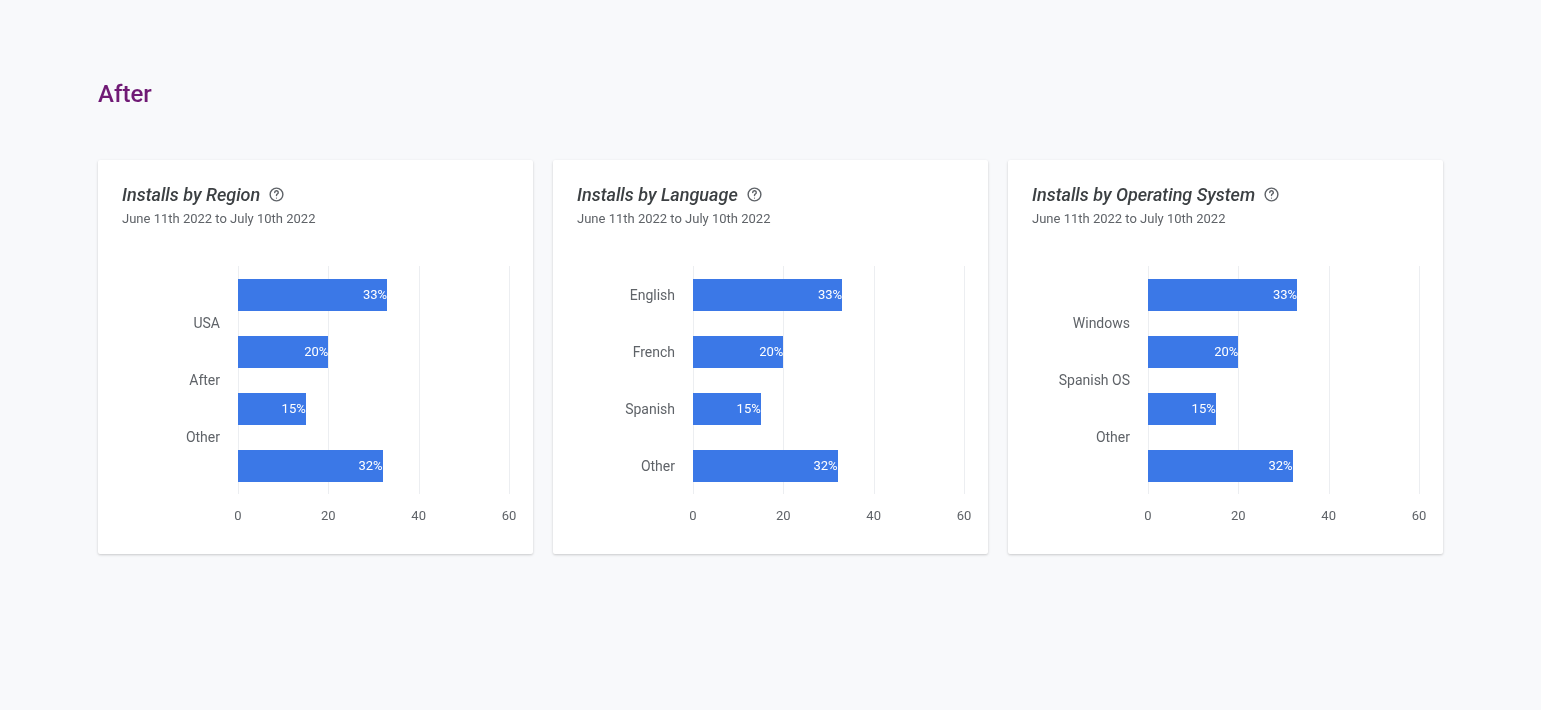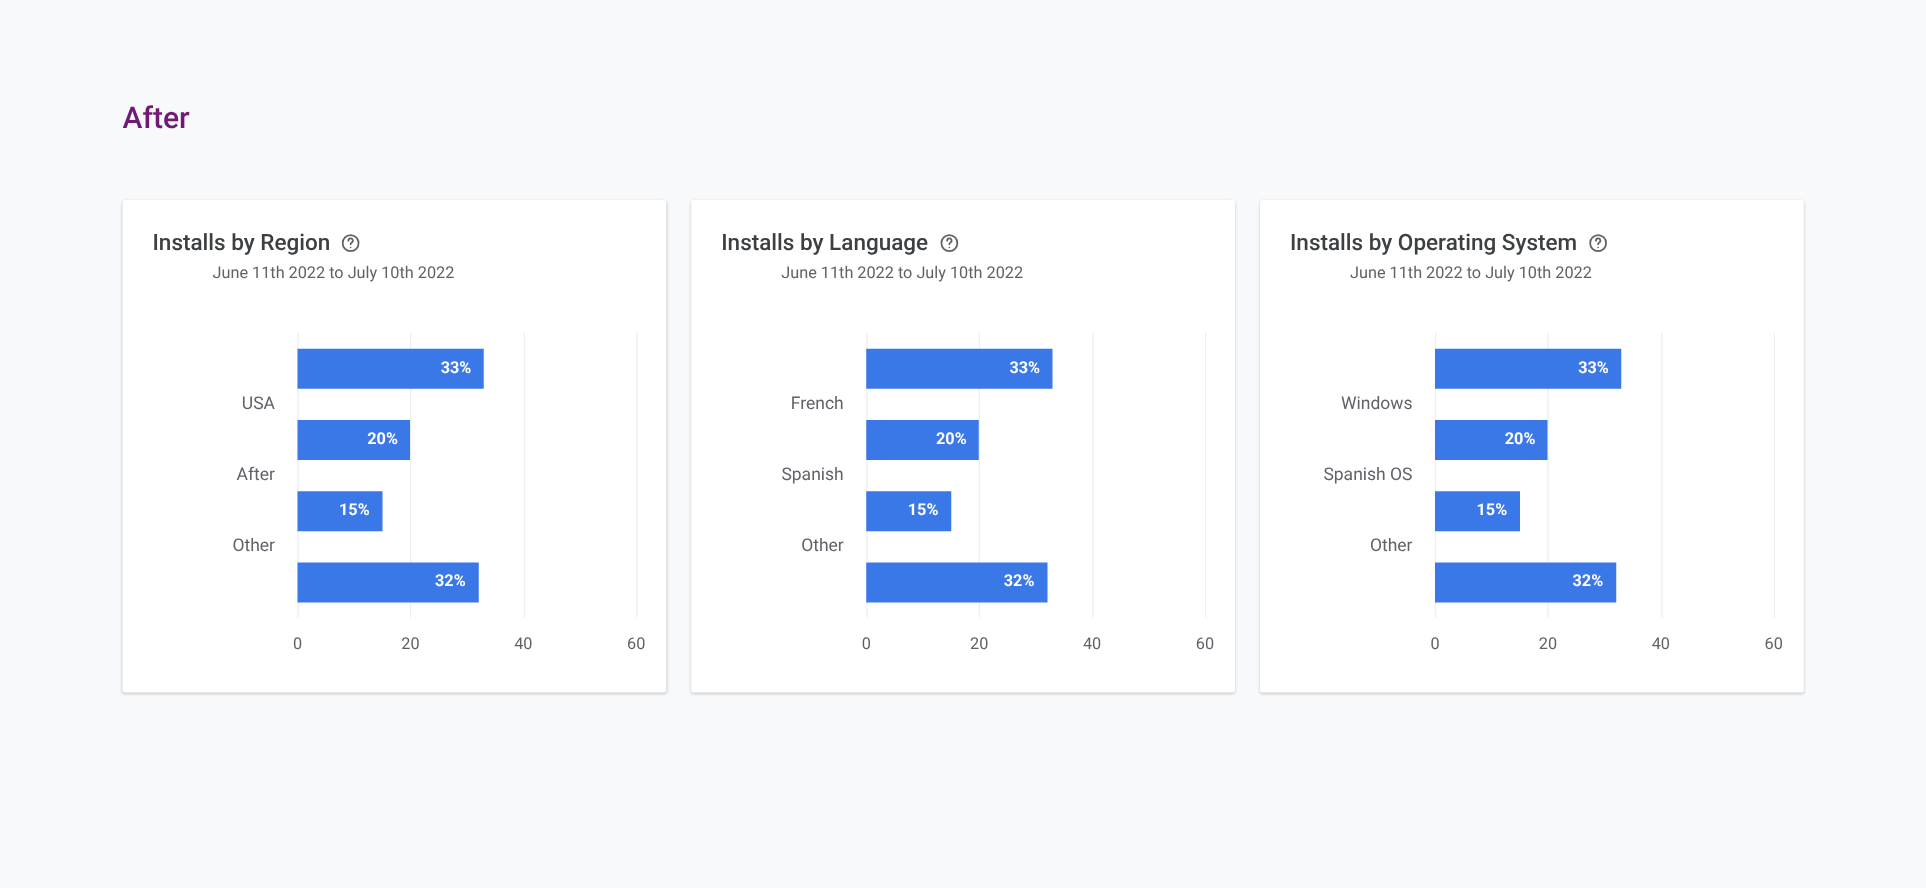--- a/index.html
+++ b/index.html
@@ -25,39 +25,39 @@
     width: 436px;
     border-radius: 2px;
     box-shadow: 0 1px 3px rgba(0,0,0,0.12), 0 1px 2px rgba(0,0,0,0.08);
     padding: 24px 24px 28px 24px;
   }
   .card-header {
     display: flex;
     align-items: center;
     gap: 8px;
     margin-bottom: 6px;
+    font-style: italic;
   }
   .card-title {
     font-size: 18px;
     font-weight: 500;
     color: #3c4043;
   }
   .help-icon {
     width: 17px;
     height: 17px;
     display: inline-flex;
     align-items: center;
     justify-content: center;
   }
   .help-icon svg { display: block; }
   .card-subtitle {
     font-size: 13px;
     color: #5f6368;
     margin-bottom: 40px;
-    margin-left: 48px;
   }
   .chart {
     position: relative;
   }
   .chart-body {
     display: flex;
     align-items: center;
   }
   .ylabels {
     width: 116px;
@@ -95,24 +95,23 @@
     height: 57px;
     display: flex;
     align-items: center;
   }
   .bar {
     height: 32px;
     background: #3b78e7;
     display: flex;
     align-items: center;
     justify-content: flex-end;
-    padding-right: 10px;
     color: #fff;
     font-size: 13px;
-    font-weight: 700;
+    font-weight: 400;
   }
   .xaxis {
     display: flex;
     margin-top: 14px;
   }
   .xaxis-spacer { width: 116px; }
   .xticks {
     position: relative;
     flex: 1;
     height: 18px;
@@ -192,20 +191,21 @@
           <circle cx="12" cy="12" r="9"></circle>
           <path d="M9.5 9.2a2.5 2.5 0 1 1 3.5 2.3c-.9.5-1 .9-1 1.8" stroke-linecap="round"></path>
           <circle cx="12" cy="17" r="0.9" fill="#5f6368" stroke="none"></circle>
         </svg>
       </span>
     </div>
     <div class="card-subtitle">June 11th 2022 to July 10th 2022</div>
     <div class="chart">
       <div class="chart-body">
         <div class="ylabels">
+          <div class="yl">English</div>
           <div class="yl">French</div>
           <div class="yl">Spanish</div>
           <div class="yl">Other</div>
         </div>
         <div class="plot">
           <div class="gridline" style="left: 0%;"></div>
           <div class="gridline" style="left: 33.3333%;"></div>
           <div class="gridline" style="left: 66.6667%;"></div>
           <div class="gridline" style="left: 100%;"></div>
           <div class="bars">

